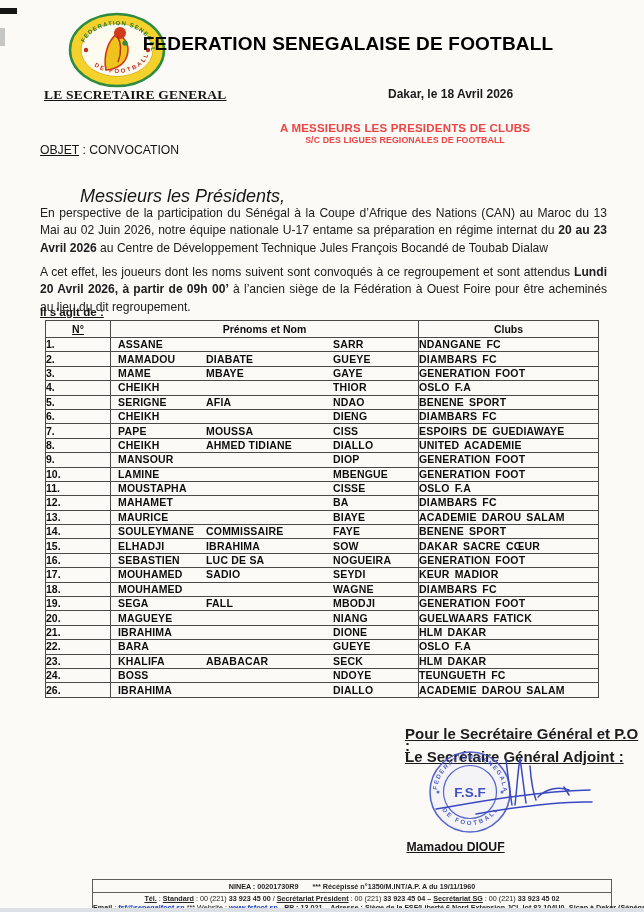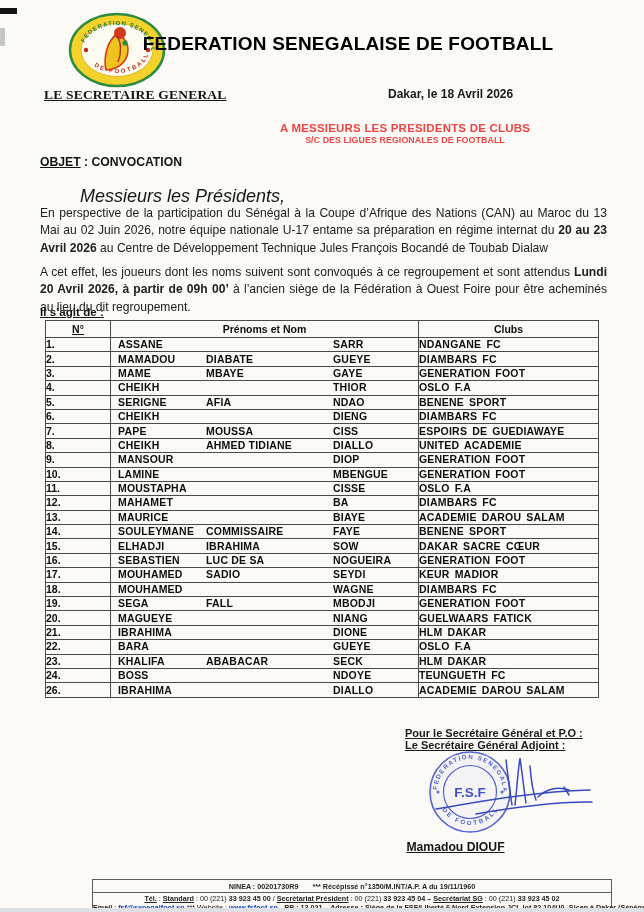--- a/index.html
+++ b/index.html
@@ -24,21 +24,21 @@
   .sender{position:absolute;left:44px;top:87px;
     font-family:"Liberation Serif",serif;font-size:13.5px;font-weight:bold;
     letter-spacing:.2px;text-decoration:underline;color:#141414;}
 
   .date{position:absolute;left:388px;top:87px;font-size:12px;font-weight:bold;color:#1a1a1a;}
 
   .addressee{position:absolute;left:240px;top:122px;width:330px;text-align:center;color:#ef4444;}
   .addressee .a1{font-size:11.5px;font-weight:bold;letter-spacing:.2px;}
   .addressee .a2{font-size:8.8px;font-weight:bold;margin-top:1px;letter-spacing:.1px;}
 
-  .objet{position:absolute;left:40px;top:155px;font-size:12.2px;font-weight:bold;color:#141414;}
+  .objet{position:absolute;left:40px;top:143px;font-size:12.2px;font-weight:normal;color:#141414;}
   .greeting{position:absolute;left:80px;top:186px;font-size:18px;font-weight:normal;font-style:italic;color:#161616;}
 
   .para{position:absolute;left:40px;width:567px;margin:0;text-align:justify;
     font-size:12.1px;line-height:17.4px;color:#202020;}
   .p1{top:205px;}
   .p2{top:264px;}
 
   .list-intro{position:absolute;left:40px;top:305px;font-size:11.6px;font-weight:bold;
     text-decoration:underline;color:#161616;}
 
@@ -48,21 +48,21 @@
   table.roster th,table.roster td{border:1px solid #4a4a4a;padding:0;vertical-align:middle;overflow:visible;}
   table.roster{border:1.5px solid #3a3a3a;}
   col.c1{width:65px;} col.c2{width:308px;} col.c3{width:180px;}
   table.roster thead th{height:16px;text-align:center;font-size:10.5px;font-weight:bold;}
   table.roster tbody td{height:13.4px;line-height:13px;}
   td.c-num{padding-left:9px;}
   .name-grid{display:grid;grid-template-columns:88px 127px auto;padding-left:7px;letter-spacing:.2px;}
   .name-grid span{white-space:nowrap;}
   td.c-club{padding-left:7px;word-spacing:2px;letter-spacing:.2px;white-space:nowrap;}
 
-  .sign-block{position:absolute;left:405px;top:728px;font-size:11px;font-weight:bold;
+  .sign-block{position:absolute;left:405px;top:728px;font-size:15px;font-weight:bold;
     line-height:11.6px;color:#1c1c1c;}
   .sign-block div{text-decoration:underline;}
 
   .stamp{position:absolute;left:418px;top:745px;width:185px;height:98px;}
 
   .signatory{position:absolute;left:393px;top:840px;width:125px;text-align:center;
     font-size:12.2px;font-weight:bold;text-decoration:underline;color:#151515;}
 
   .footer-box{position:absolute;left:92px;top:879px;width:518px;border:1px solid #5d5d5d;
     font-size:7.2px;color:#242424;background:#fbfaf7;}

